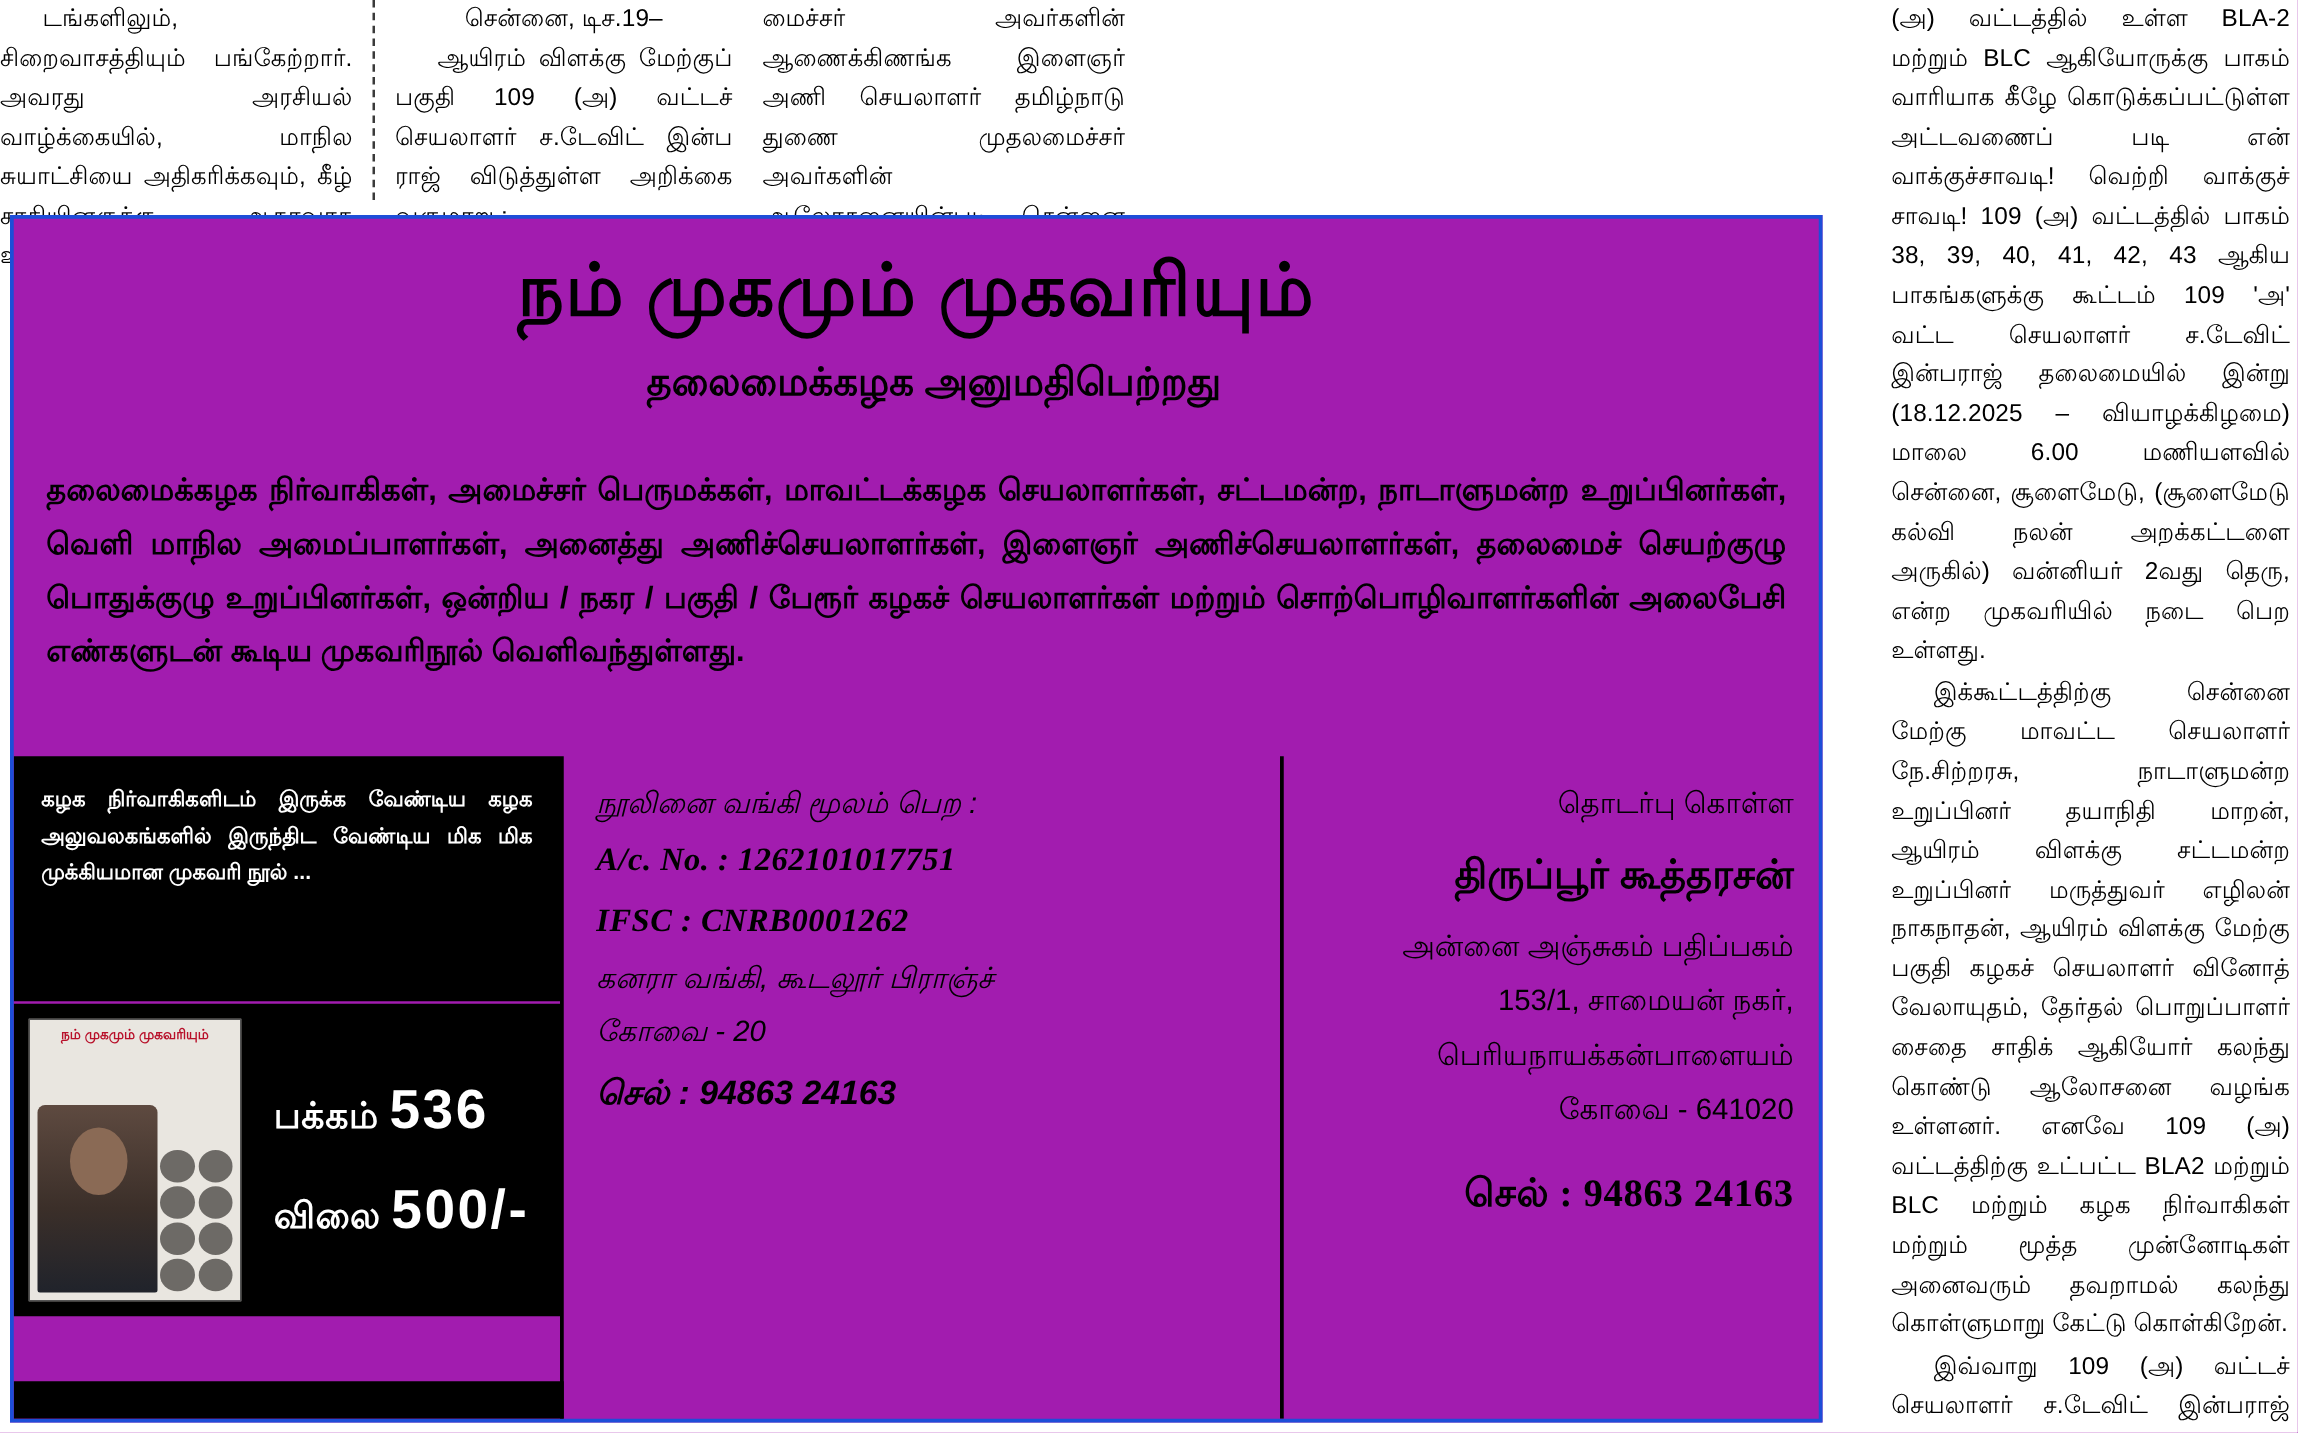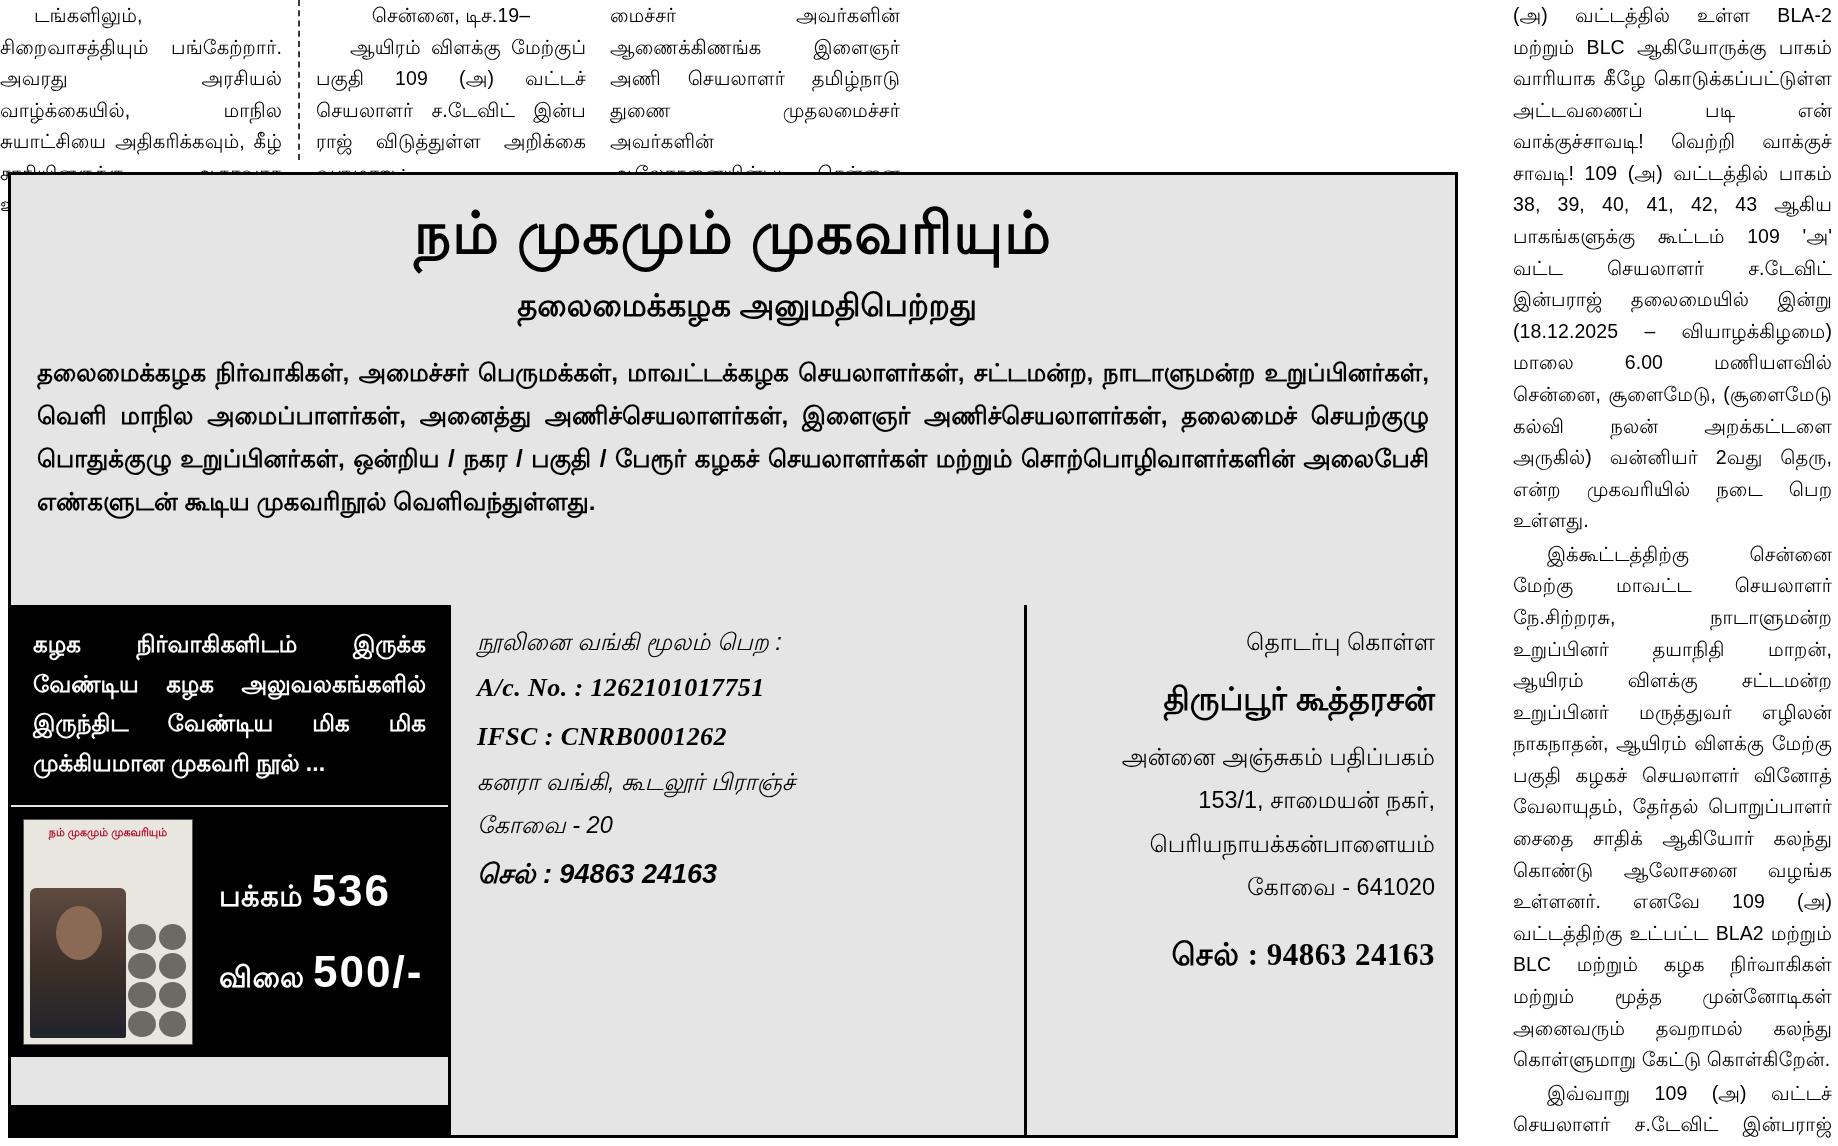--- a/index.html
+++ b/index.html
@@ -79,42 +79,42 @@
     margin: 0 0 2px 0;
   }
 
   
   .ad-box {
     position: absolute;
     left: 8px;
     top: 172px;
     width: 1450px;
     height: 966px;
-    border: 3px solid #000000;
-    box-sizing: border-box;
-    background: #e5e5e5;
+    border: 3px solid #1d4ed8;
+    box-sizing: border-box;
+    background: #a21caf;
     overflow: hidden;
   }
   .ad-title {
     text-align: center;
     font-size: 58px;
     font-weight: bold;
     letter-spacing: 1px;
     margin: 26px 0 0 0;
     line-height: 1.12;
   }
   .ad-subtitle {
     text-align: center;
     font-size: 31px;
     font-weight: bold;
     margin: 22px 0 0 0;
     padding-left: 28px;
   }
   .ad-body {
-    margin: 24px 26px 0 26px;
+    margin: 44px 26px 0 26px;
     font-size: 24.5px;
     font-weight: bold;
     line-height: 1.75;
     text-align: justify;
   }
   .ad-body p { margin: 0; }
 
   .ad-lower {
     position: absolute;
     left: 0;
@@ -126,21 +126,21 @@
   .ad-left {
     width: 440px;
     box-sizing: border-box;
     position: relative;
     border-right: 3px solid #000;
   }
   .black-panel {
     background: #000;
     color: #fff;
     padding: 20px 22px 22px 22px;
-    font-size: 23px;
+    font-size: 17px;
     font-weight: bold;
     line-height: 1.72;
     text-align: justify;
     min-height: 196px;
     box-sizing: border-box;
   }
   .black-panel p { margin: 0; }
 
   .book-row {
     display: flex;

